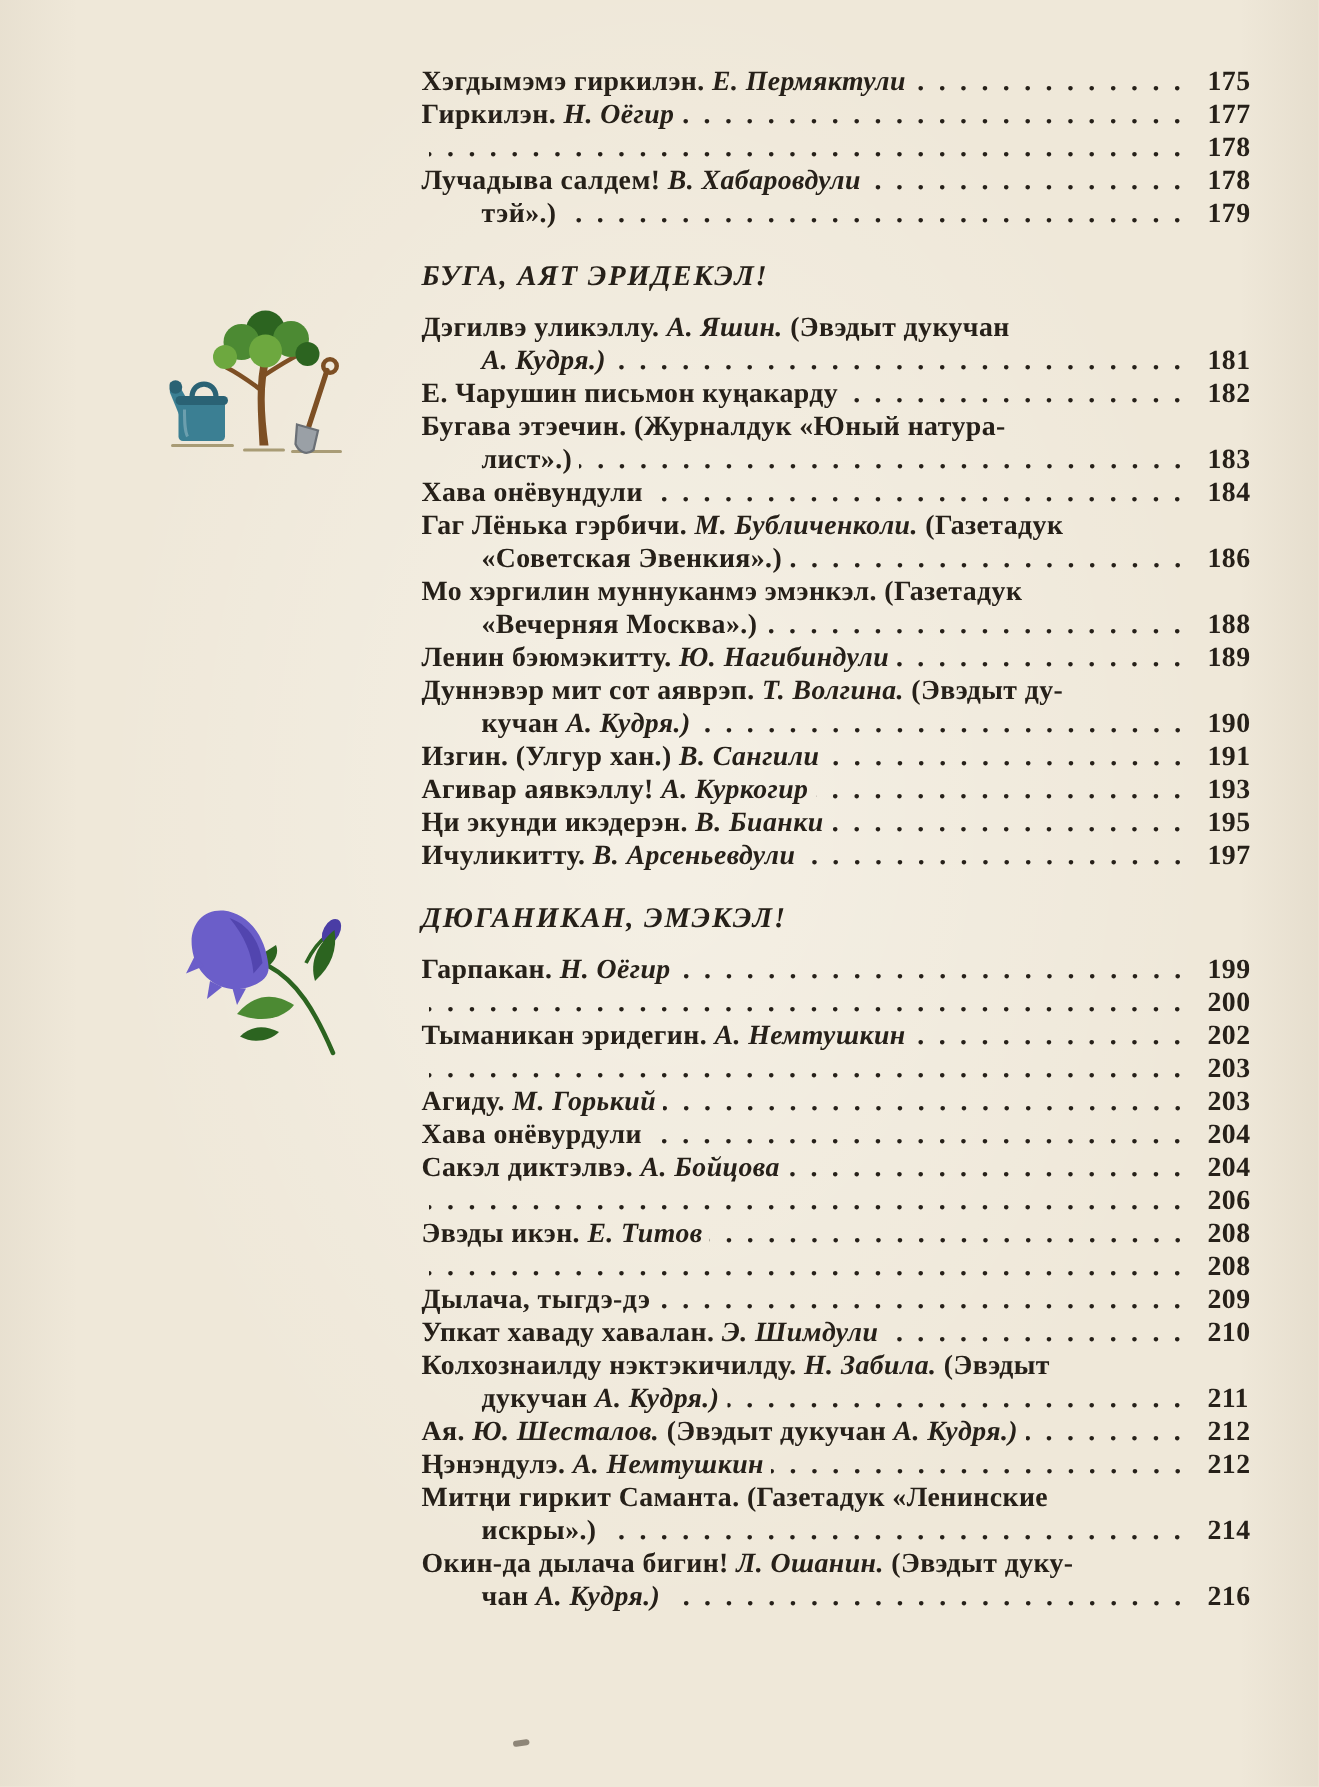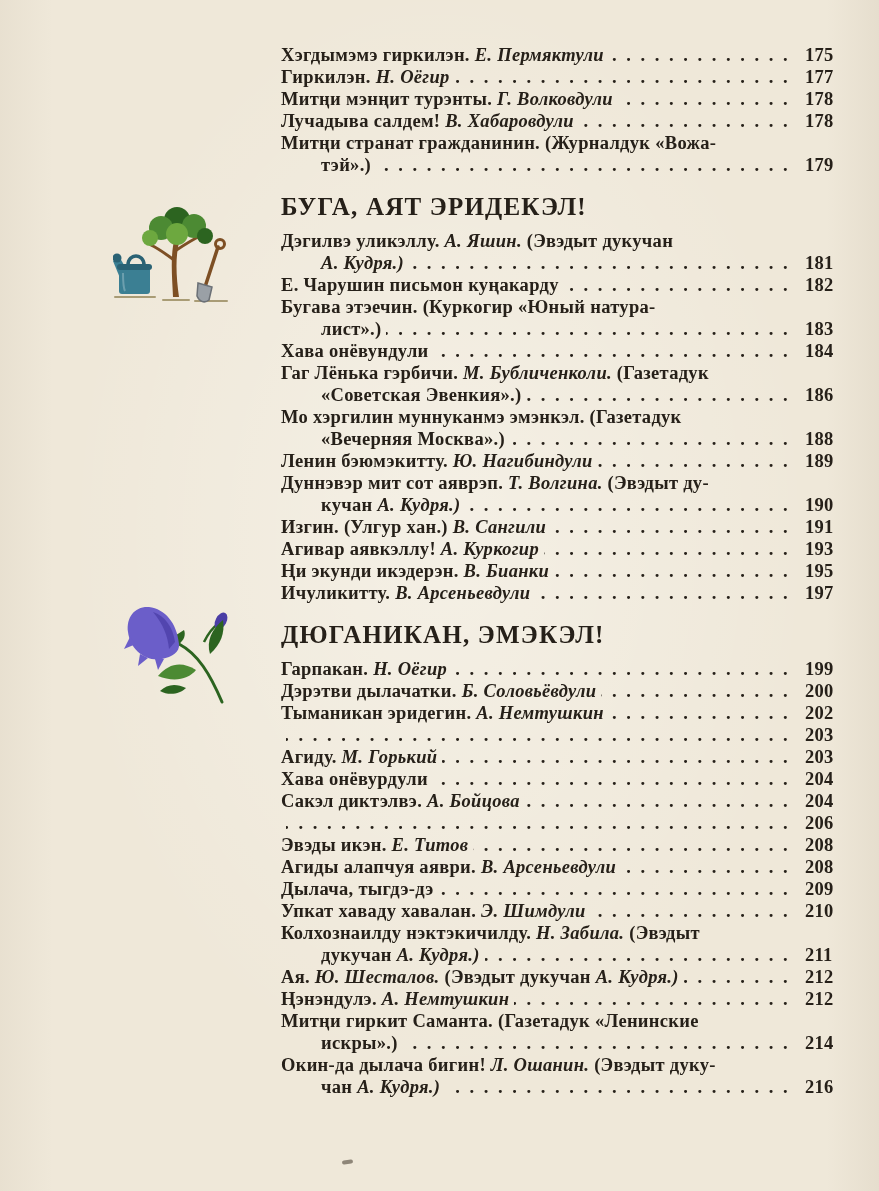--- a/index.html
+++ b/index.html
@@ -25,21 +25,22 @@
     font-family:"Liberation Serif","DejaVu Serif",serif;
     font-weight:700;
   }
   .toc{
     position:absolute;left:281px;top:44px;width:556px;
     font-size:18.5px;line-height:22px;letter-spacing:.3px;
   }
   .heading{
     margin:20px 0 12px 0;
     letter-spacing:1.2px;
-    font-size:25px;
+    font-size:19px;
+    font-style:italic;
   }
   .line{display:flex;align-items:baseline;}
   .line .text{white-space:pre;flex:none;}
   .line.cont{margin-left:40px;}
   .it{font-style:italic;}
   .leader{
     flex:1 1 auto;overflow:hidden;white-space:nowrap;
     direction:rtl;
     letter-spacing:2.5px;
     margin-left:5px;
@@ -113,53 +114,49 @@
       <span class="text"><span>Хэгдымэмэ гиркилэн. </span><span class="it">Е. Пермяктули</span></span>
       <span class="leader">. . . . . . . . . . . . . . . . . . . . . . . . . . . . . . . . . . . . . . . . . . . . . . . . . . . . . . . . . . . . </span>
       <span class="pagenum">175</span>
     </div>
     <div class="line">
       <span class="text"><span>Гиркилэн. </span><span class="it">Н. Оёгир</span></span>
       <span class="leader">. . . . . . . . . . . . . . . . . . . . . . . . . . . . . . . . . . . . . . . . . . . . . . . . . . . . . . . . . . . . </span>
       <span class="pagenum">177</span>
     </div>
     <div class="line">
-      <span class="text"><span>Митңи мэнңит турэнты. </span><span class="it">Г. Волковдули</span></span>
       <span class="leader">. . . . . . . . . . . . . . . . . . . . . . . . . . . . . . . . . . . . . . . . . . . . . . . . . . . . . . . . . . . . </span>
       <span class="pagenum">178</span>
     </div>
     <div class="line">
       <span class="text"><span>Лучадыва салдем! </span><span class="it">В. Хабаровдули</span></span>
       <span class="leader">. . . . . . . . . . . . . . . . . . . . . . . . . . . . . . . . . . . . . . . . . . . . . . . . . . . . . . . . . . . . </span>
       <span class="pagenum">178</span>
     </div>
-    <div class="line">
-      <span class="text"><span>Митңи странат гражданинин. (Журналдук «Вожа-</span></span>
-    </div>
     <div class="line cont">
       <span class="text"><span>тэй».)</span></span>
       <span class="leader">. . . . . . . . . . . . . . . . . . . . . . . . . . . . . . . . . . . . . . . . . . . . . . . . . . . . . . . . . . . . </span>
       <span class="pagenum">179</span>
     </div>
     <div class="heading">БУГА, АЯТ ЭРИДЕКЭЛ!</div>
     <div class="line">
       <span class="text"><span>Дэгилвэ уликэллу. </span><span class="it">А. Яшин.</span><span> (Эвэдыт дукучан</span></span>
     </div>
     <div class="line cont">
       <span class="text"><span class="it">А. Кудря.)</span></span>
       <span class="leader">. . . . . . . . . . . . . . . . . . . . . . . . . . . . . . . . . . . . . . . . . . . . . . . . . . . . . . . . . . . . </span>
       <span class="pagenum">181</span>
     </div>
     <div class="line">
       <span class="text"><span>Е. Чарушин письмон куңакарду</span></span>
       <span class="leader">. . . . . . . . . . . . . . . . . . . . . . . . . . . . . . . . . . . . . . . . . . . . . . . . . . . . . . . . . . . . </span>
       <span class="pagenum">182</span>
     </div>
     <div class="line">
-      <span class="text"><span>Бугава этэечин. (Куркогир «Юный натура-</span></span>
+      <span class="text"><span>Бугава этэечин. (Журналдук «Юный натура-</span></span>
     </div>
     <div class="line cont">
       <span class="text"><span>лист».)</span></span>
       <span class="leader">. . . . . . . . . . . . . . . . . . . . . . . . . . . . . . . . . . . . . . . . . . . . . . . . . . . . . . . . . . . . </span>
       <span class="pagenum">183</span>
     </div>
     <div class="line">
       <span class="text"><span>Хава онёвундули</span></span>
       <span class="leader">. . . . . . . . . . . . . . . . . . . . . . . . . . . . . . . . . . . . . . . . . . . . . . . . . . . . . . . . . . . . </span>
       <span class="pagenum">184</span>
@@ -213,21 +210,20 @@
       <span class="leader">. . . . . . . . . . . . . . . . . . . . . . . . . . . . . . . . . . . . . . . . . . . . . . . . . . . . . . . . . . . . </span>
       <span class="pagenum">197</span>
     </div>
     <div class="heading">ДЮГАНИКАН, ЭМЭКЭЛ!</div>
     <div class="line">
       <span class="text"><span>Гарпакан. </span><span class="it">Н. Оёгир</span></span>
       <span class="leader">. . . . . . . . . . . . . . . . . . . . . . . . . . . . . . . . . . . . . . . . . . . . . . . . . . . . . . . . . . . . </span>
       <span class="pagenum">199</span>
     </div>
     <div class="line">
-      <span class="text"><span>Дэрэтви дылачатки. </span><span class="it">Б. Соловьёвдули</span></span>
       <span class="leader">. . . . . . . . . . . . . . . . . . . . . . . . . . . . . . . . . . . . . . . . . . . . . . . . . . . . . . . . . . . . </span>
       <span class="pagenum">200</span>
     </div>
     <div class="line">
       <span class="text"><span>Тыманикан эридегин. </span><span class="it">А. Немтушкин</span></span>
       <span class="leader">. . . . . . . . . . . . . . . . . . . . . . . . . . . . . . . . . . . . . . . . . . . . . . . . . . . . . . . . . . . . </span>
       <span class="pagenum">202</span>
     </div>
     <div class="line">
       <span class="leader">. . . . . . . . . . . . . . . . . . . . . . . . . . . . . . . . . . . . . . . . . . . . . . . . . . . . . . . . . . . . </span>
@@ -251,21 +247,20 @@
     <div class="line">
       <span class="leader">. . . . . . . . . . . . . . . . . . . . . . . . . . . . . . . . . . . . . . . . . . . . . . . . . . . . . . . . . . . . </span>
       <span class="pagenum">206</span>
     </div>
     <div class="line">
       <span class="text"><span>Эвэды икэн. </span><span class="it">Е. Титов</span></span>
       <span class="leader">. . . . . . . . . . . . . . . . . . . . . . . . . . . . . . . . . . . . . . . . . . . . . . . . . . . . . . . . . . . . </span>
       <span class="pagenum">208</span>
     </div>
     <div class="line">
-      <span class="text"><span>Агиды алапчуя аяври. </span><span class="it">В. Арсеньевдули</span></span>
       <span class="leader">. . . . . . . . . . . . . . . . . . . . . . . . . . . . . . . . . . . . . . . . . . . . . . . . . . . . . . . . . . . . </span>
       <span class="pagenum">208</span>
     </div>
     <div class="line">
       <span class="text"><span>Дылача, тыгдэ-дэ</span></span>
       <span class="leader">. . . . . . . . . . . . . . . . . . . . . . . . . . . . . . . . . . . . . . . . . . . . . . . . . . . . . . . . . . . . </span>
       <span class="pagenum">209</span>
     </div>
     <div class="line">
       <span class="text"><span>Упкат хаваду хавалан. </span><span class="it">Э. Шимдули</span></span>

